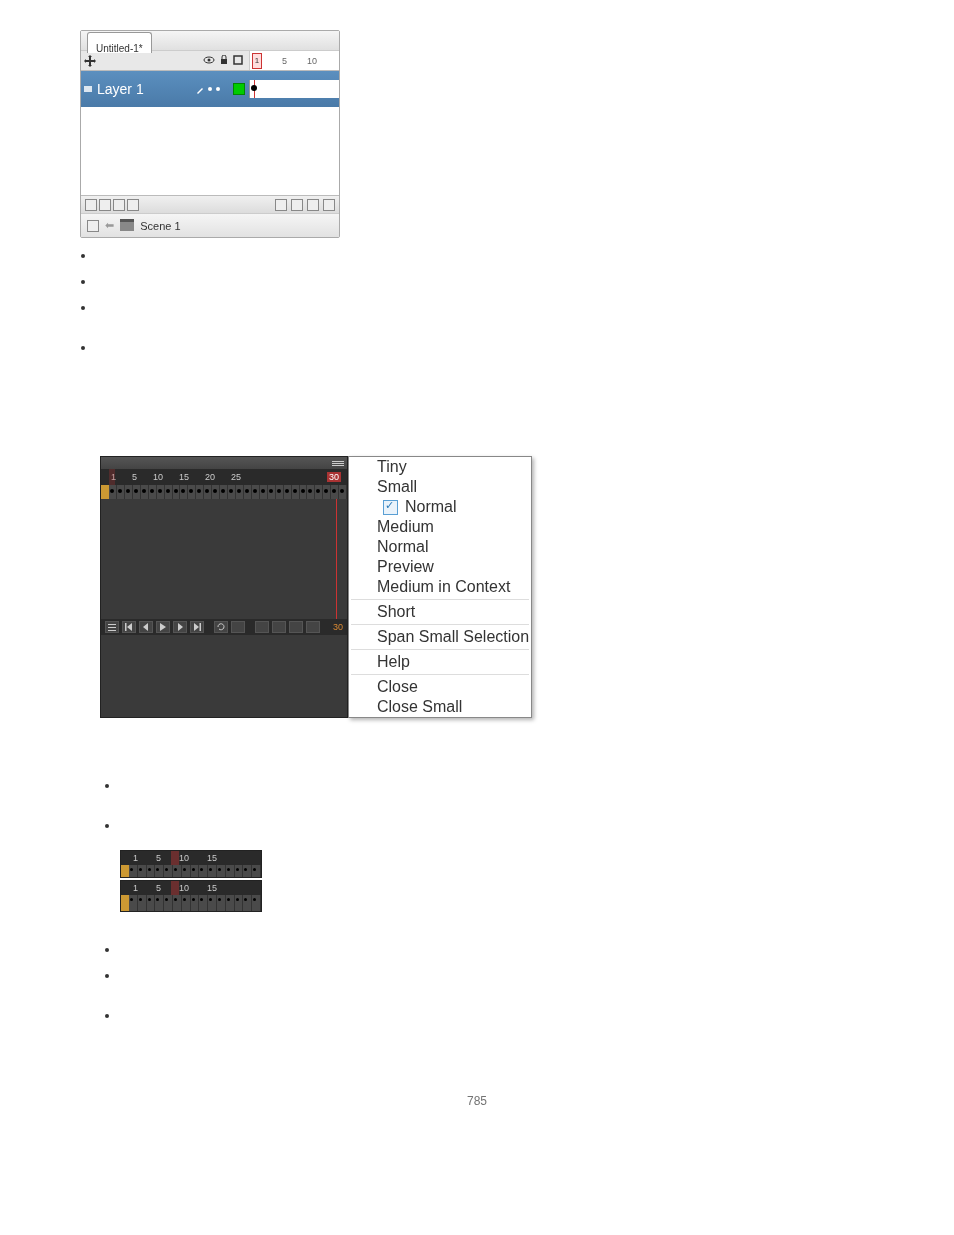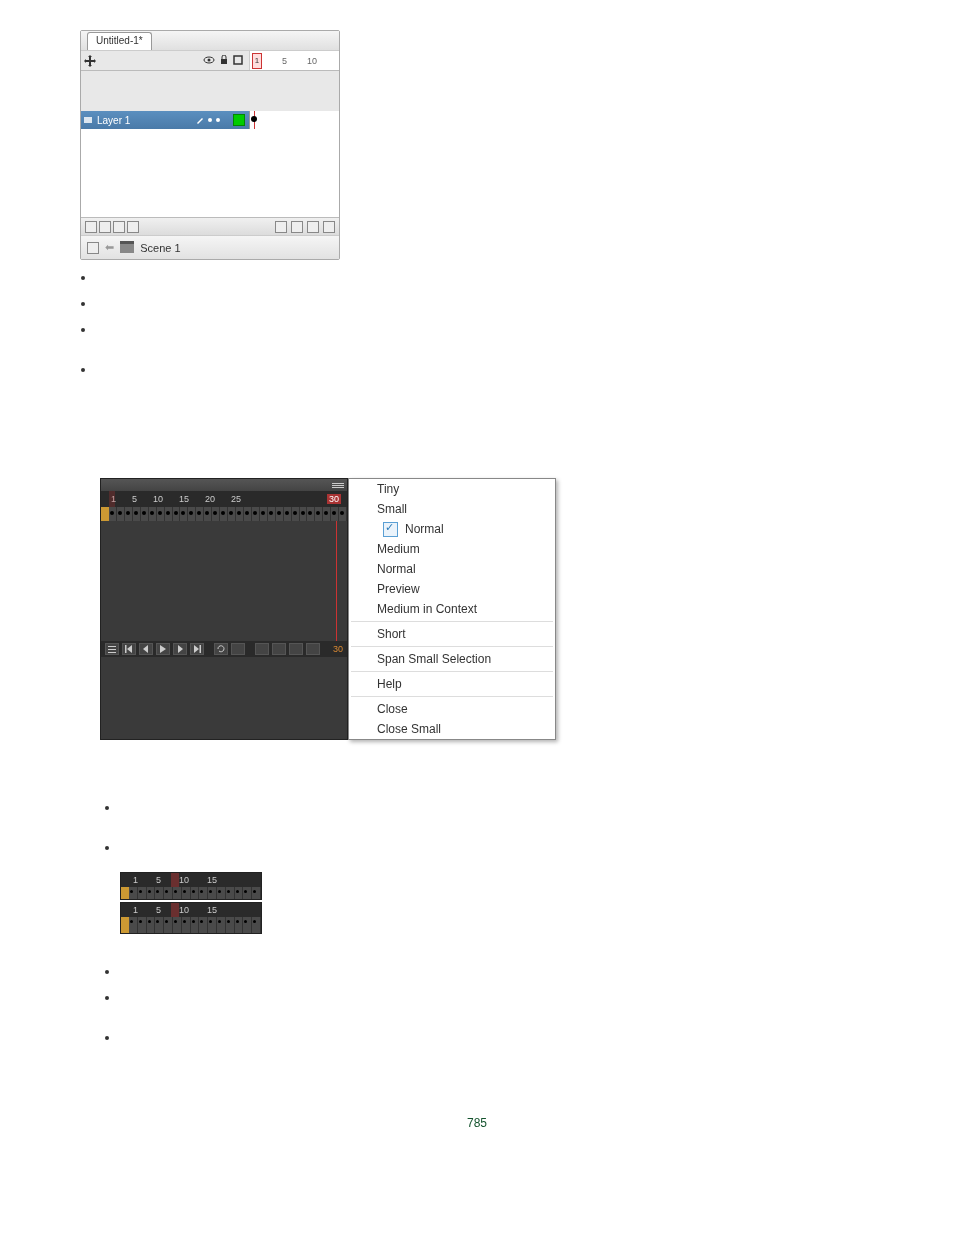--- a/index.html
+++ b/index.html
@@ -2,27 +2,27 @@
 <html><head>
 <meta charset="utf-8">
 <style>
   * { box-sizing: border-box; margin: 0; padding: 0; }
   body { font-family: Arial, sans-serif; font-size: 13px; color: #333; background: #fff; width: 954px; }
   .page { padding: 30px 80px 40px 80px; }
 
   
   .shot1 { margin-left: 0; width: 260px; border: 1px solid #aaa; background: #e8e8e8; border-radius: 2px; }
   .s1-tabbar { height: 20px; background: linear-gradient(#f5f5f5,#e0e0e0); position: relative; border-bottom: 1px solid #ccc;}
-  .s1-tab { position: absolute; left: 6px; top: 1px; height: 18px; padding: 2px 8px; background: #fff; border: 1px solid #999; border-bottom: none; border-radius: 3px 3px 0 0; font-size: 10px; }
+  .s1-tab { position: absolute; left: 6px; top: 1px; height: 18px; padding: 10px 8px; background: #fff; border: 1px solid #999; border-bottom: none; border-radius: 3px 3px 0 0; font-size: 10px; }
   .s1-toolrow { display: flex; height: 20px; background: #e8e8e8; border-bottom: 1px solid #bbb;}
   .s1-move { width: 18px; display:flex; align-items:center; justify-content:center;}
   .s1-icons { flex: 1; display:flex; align-items:center; justify-content:flex-end; gap:4px; padding-right:6px;}
   .s1-ruler { background:#fff; display:flex; align-items:center; font-size:9px; color:#666; padding-left:2px; gap:2px; border-left:1px solid #ccc;}
   .s1-ruler-frame1 { width:10px; height:16px; background:#fdd; border:1px solid #c33; display:flex; align-items:center; justify-content:center; font-size:8px; color:#333;}
-  .s1-layerrow { display:flex; height:18px; background: linear-gradient(#5b8fbf,#4a7aa8); color:#fff; align-items:center; font-size:10px;margin-top:40px;}
+  .s1-layerrow { display:flex; height:36px; background: linear-gradient(#5b8fbf,#4a7aa8); color:#fff; align-items:center; font-size:14px;}
   .s1-layer-flag { width:14px; display:flex;justify-content:center;}
   .s1-layer-name { flex:1; padding-left:2px;}
   .s1-layer-dots { width:50px; display:flex; gap:4px; align-items:center; justify-content:center;}
   .s1-layer-color { width:12px; height:12px; background:#0c0; border:1px solid #080; margin-right:4px;}
   .s1-layer-frames { width:90px; background:#fff; height:18px; border-left:1px solid #999; position:relative;}
   .s1-playhead-line { position:absolute; left:4px; top:0; bottom:0; width:1px; background:#c33;}
   .s1-keyframe-dot { position:absolute; left:1px; top:5px; width:6px; height:6px; background:#000; border-radius:50%;}
   .s1-empty { height:88px; background:#fff;}
   .s1-statusrow { height:18px; background:linear-gradient(#f0f0f0,#dcdcdc); display:flex; align-items:center; border-top:1px solid #bbb;}
   .s1-status-icons { display:flex; gap:2px; padding-left:4px; width:150px; align-items:center;}
@@ -48,39 +48,39 @@
   .s2-track-cells { flex:1; display:flex;}
   .s2-cell { flex:1; border-right:1px solid #333; position:relative;}
   .s2-cell::after{content:""; position:absolute; left:1px; top:4px; width:4px; height:4px; background:#000; border-radius:50%;}
   .s2-body { height:120px; background:#3a3a3a; position:relative;}
   .s2-playline { position:absolute; top:0; bottom:0; right:10px; width:1px; background:#c33;}
   .s2-bottom { height:16px; background:#2a2a2a; display:flex; align-items:center; gap:3px; padding:0 4px;}
   .s2-btn { width:14px; height:12px; background:#444; border:1px solid #555; display:flex; align-items:center; justify-content:center;}
   .s2-btn svg { width:8px; height:8px; }
   .s2-frame-num { margin-left:auto; color:#d88833; font-size:9px;}
 
-  .menu { width: 208px; background:#fff; border:1px solid #888; box-shadow: 2px 2px 4px rgba(0,0,0,.3); font-size:12px; }
+  .menu { width: 184px; background:#fff; border:1px solid #888; box-shadow: 2px 2px 4px rgba(0,0,0,.3); font-size:16px; }
   .menu-item { height:20px; display:flex; align-items:center; padding-left:28px; cursor:default; }
   .menu-sep { height:1px; background:#ddd; margin:2px 2px;}
   .menu-check { position:relative;margin-left:28px;}
   .menu-check::before { content:""; position:absolute; left:6px; top:3px; width:13px; height:13px; border:1px solid #5a9fd4; background:#eaf3fb;}
   .menu-check::after { content:"✓"; position:absolute; left:8px; top:2px; color:#2a7ab8; font-size:11px;}
 
   
   .shot3 { margin-left:40px; margin-top:6px; width:142px;}
   .s3-panel { background:#3a3a3a; border:1px solid #222; margin-bottom:2px;}
   .s3-ruler { height:14px; background:#2a2a2a; display:flex; align-items:center; color:#ccc; font-size:9px; position:relative; padding-left:12px; gap:18px;}
   .s3-red { position:absolute; left:50px; width:8px; height:100%; background:#a33; opacity:.5;}
   .s3-track { height:12px; display:flex;}
   .s3-handle-o { width:8px; background:#cc9933;}
   .s3-cells { flex:1; background:#4a4a4a; display:flex;}
   .s3-cell { flex:1; border-right:1px solid #333; position:relative;}
   .s3-cell::after{content:""; position:absolute; left:1px; top:3px; width:3px; height:3px; background:#000; border-radius:50%;}
 
-  .page-num { text-align:center; font-size:12px; margin-top:60px; color:#14532d;}
+  .page-num { text-align:center; font-size:12px; margin-top:60px; color:#737373;}
 
   .arrow-svg { width:12px; height:12px; }
 </style>
 </head>
 <body>
 
 <div class="page">
 
   <div class="shot1">
     <div class="s1-tabbar">

